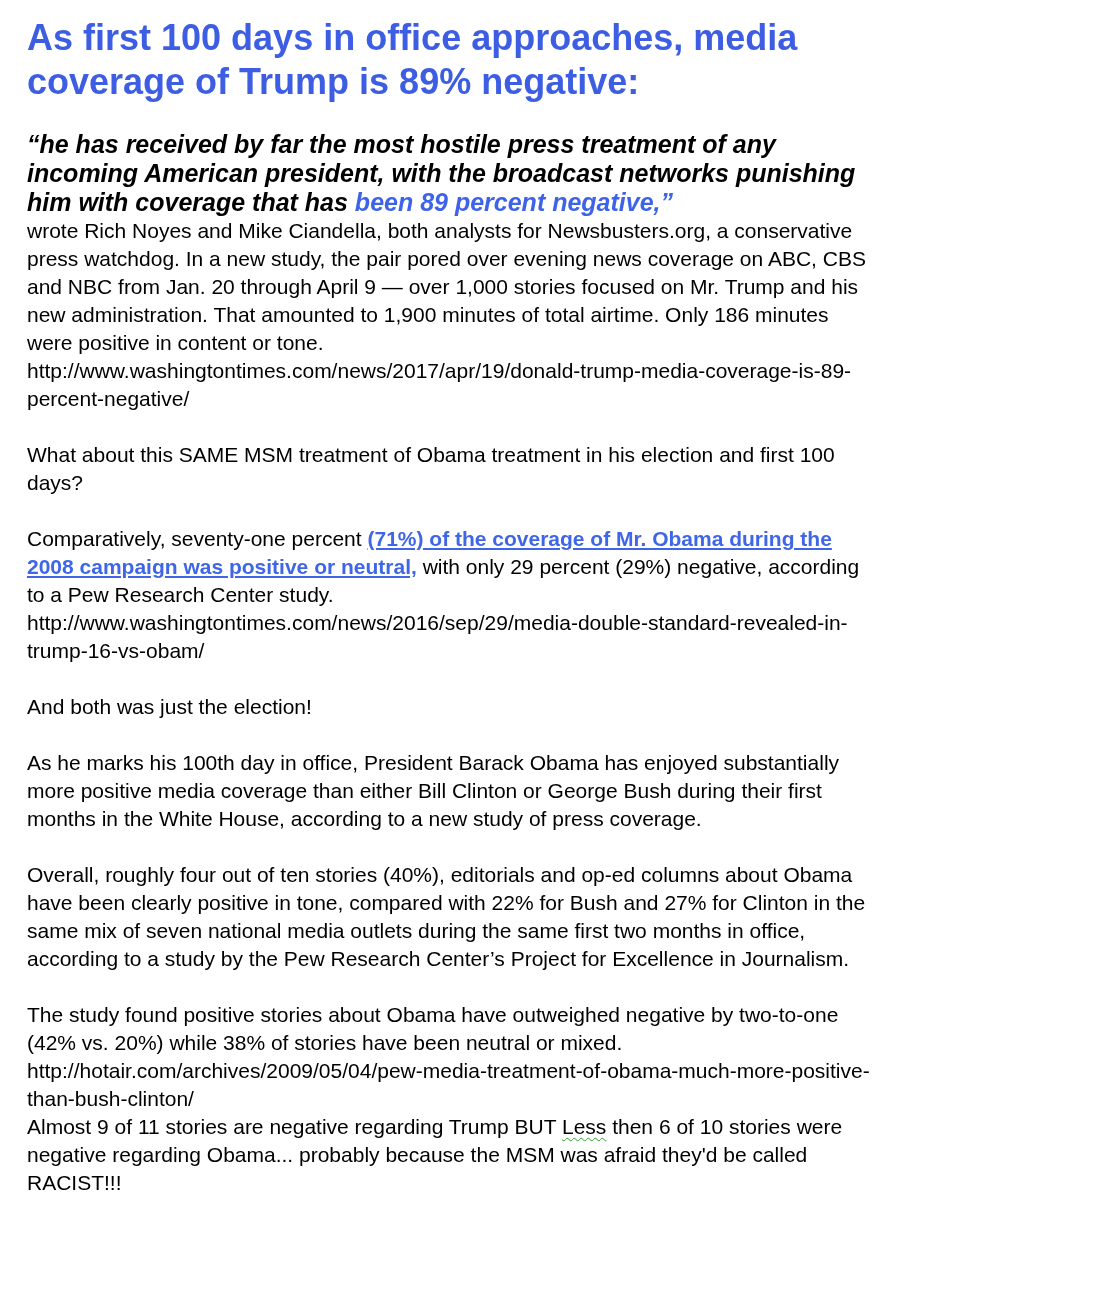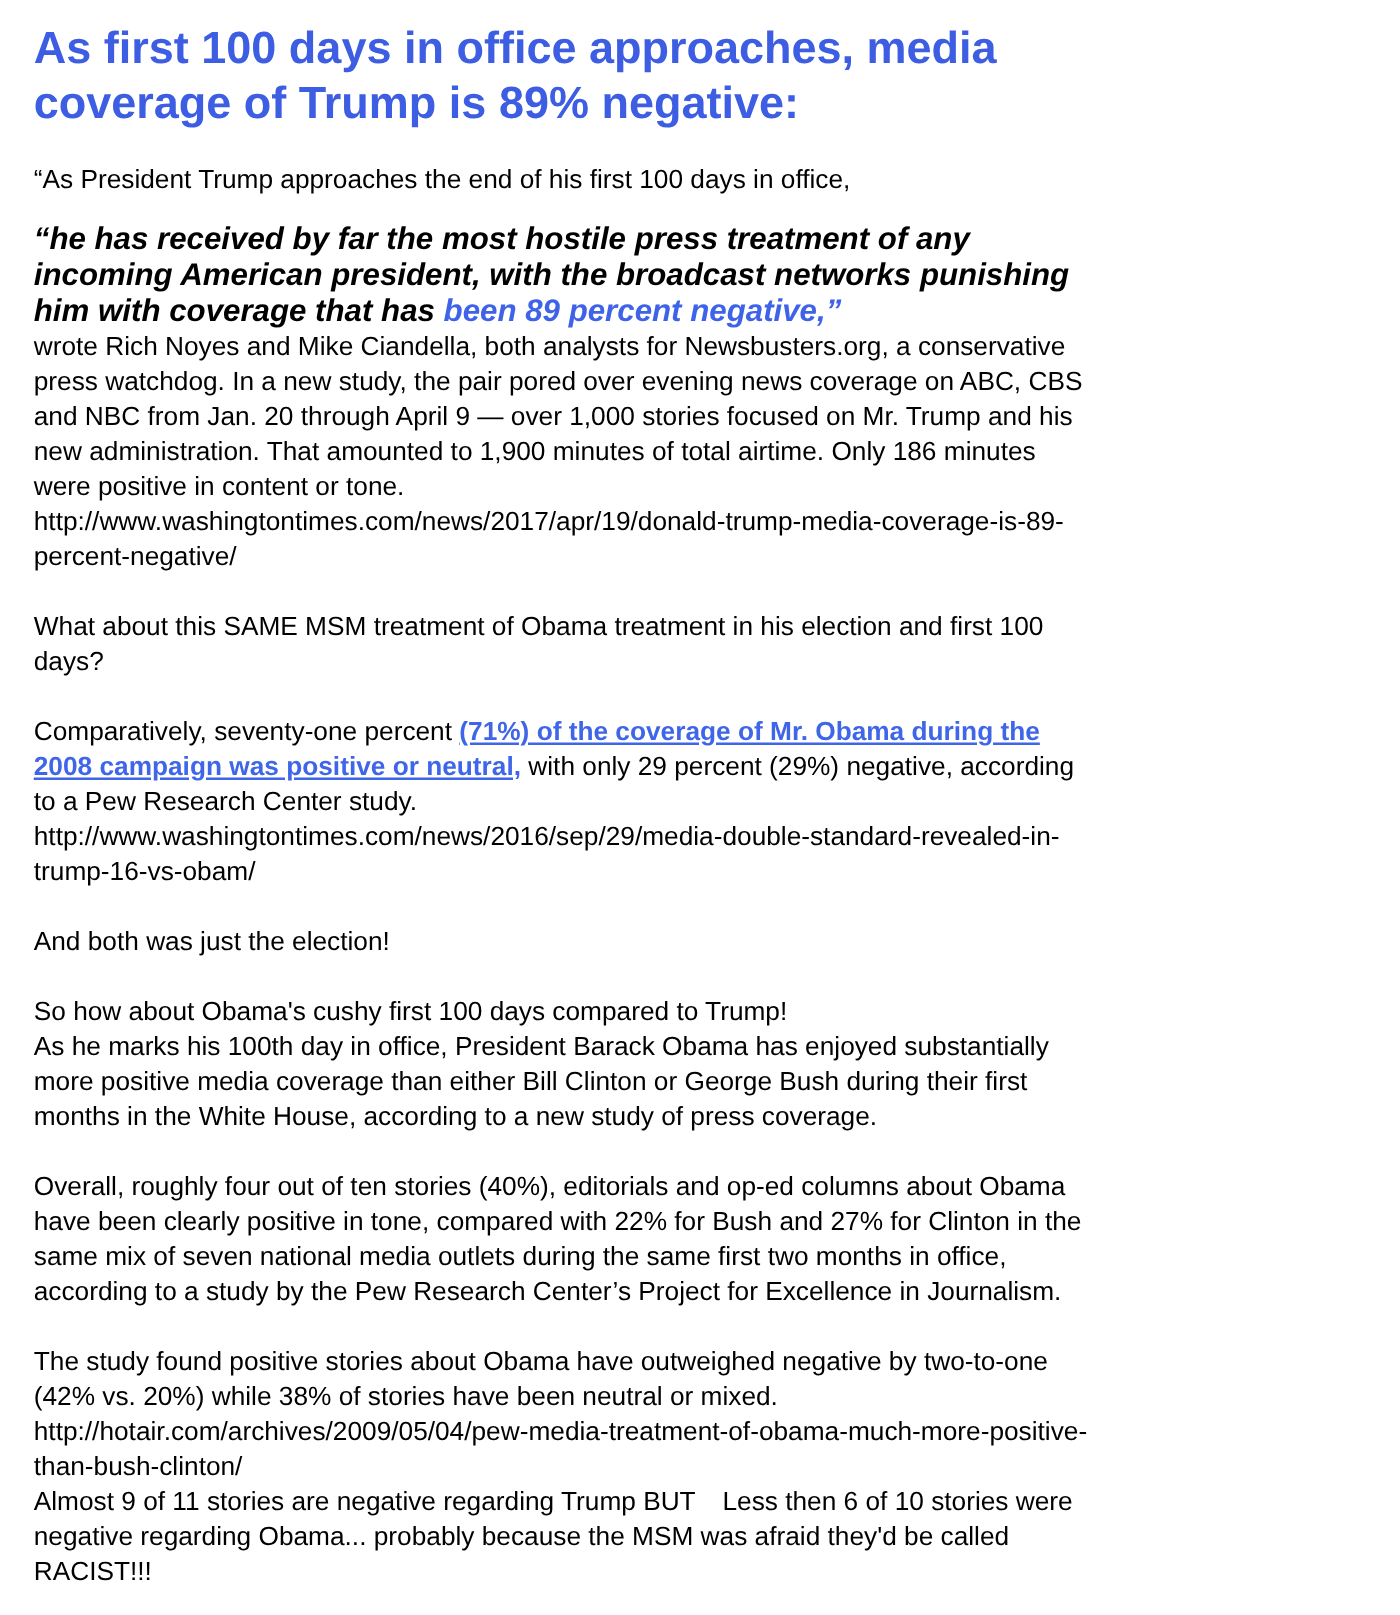--- a/index.html
+++ b/index.html
@@ -41,48 +41,46 @@
   }
   .quote-blue { color: #3f63e8; }
   .bold { font-weight: normal; }
   .link {
     color: #3f66e8;
     font-weight: bold;
     text-decoration: underline;
     cursor: pointer;
   }
   .misspell {
+    text-decoration: underline;
     text-decoration-style: wavy;
     text-decoration-color: #2e9e2e;
     text-decoration-thickness: 1px;
     text-underline-offset: 3px;
-    margin-left: 16px;
   }
 </style>
 </head>
 <body>
 
 <div class="page">
 
   <h1 class="heading">As first 100 days in office approaches, media coverage of Trump is 89% negative:</h1>
 
-  <p><span>“As President Trump approaches the end of his first 100 days in office,</span></p>
 
   <p class="quote"><span>“he has received by far the most hostile press treatment of any incoming American president, with the broadcast networks punishing him with coverage that has </span><span class="quote-blue">been 89 percent negative,”</span></p>
 
   <p class="mb"><span>wrote Rich Noyes and Mike Ciandella, both analysts for Newsbusters.org, a conservative press watchdog. In a new study, the pair pored over evening news coverage on ABC, CBS and NBC from Jan. 20 through April 9 — over 1,000 stories focused on Mr. Trump and his new administration. That amounted to 1,900 minutes of total airtime. Only 186 minutes were positive in content or tone. </span><span>http://www.washingtontimes.com/news/2017/apr/19/donald-trump-media-coverage-is-89-percent-negative/</span></p>
 
   <p class="mb"><span>What about this SAME MSM treatment of Obama treatment in his election and first 100 days?</span></p>
 
 
   <p class="mb"><span>Comparatively, </span><span class="bold">seventy-one percent </span><span class="link">(71%) of the coverage of Mr. Obama during the 2008 campaign was positive or neutral,</span><span> with only 29 percent (29%) negative, according to a Pew Research Center study. </span><span>http://www.washingtontimes.com/news/2016/sep/29/media-double-standard-revealed-in-trump-16-vs-obam/</span></p>
 
   <p class="mb"><span>And both was just the election!</span></p>
 
-  <p class="bold"><span>So how about Obama's cushy first 100 days compared to Trump!</span></p>
 
   <p class="mb"><span>As he marks his 100th day in office, President Barack Obama has enjoyed substantially more positive media coverage than either Bill Clinton or George Bush during their first months in the White House, according to a new study of press coverage.</span></p>
 
   <p class="mb"><span>Overall, </span><span class="bold">roughly four out of ten stories (40%), editorials and op-ed columns about Obama have been clearly</span><span> positive in tone, compared with 22% for Bush and 27% for Clinton in the same mix of seven national media outlets during the same first two months in office, according to a study by the Pew Research Center’s Project for Excellence in Journalism.</span></p>
 
   <p><span>The study found positive stories about Obama have outweighed negative by two-to-one (42% vs. 20%) while 38% of stories have been neutral or mixed. </span><span>http://hotair.com/archives/2009/05/04/pew-media-treatment-of-obama-much-more-positive-than-bush-clinton/</span></p>
 
   <p class="mb"><span>Almost 9 of 11 stories are negative regarding Trump BUT </span><span class="misspell">Less</span><span> then 6 of 10 stories were negative regarding Obama... probably because the MSM was afraid they'd be called RACIST!!!</span></p>
 
 

